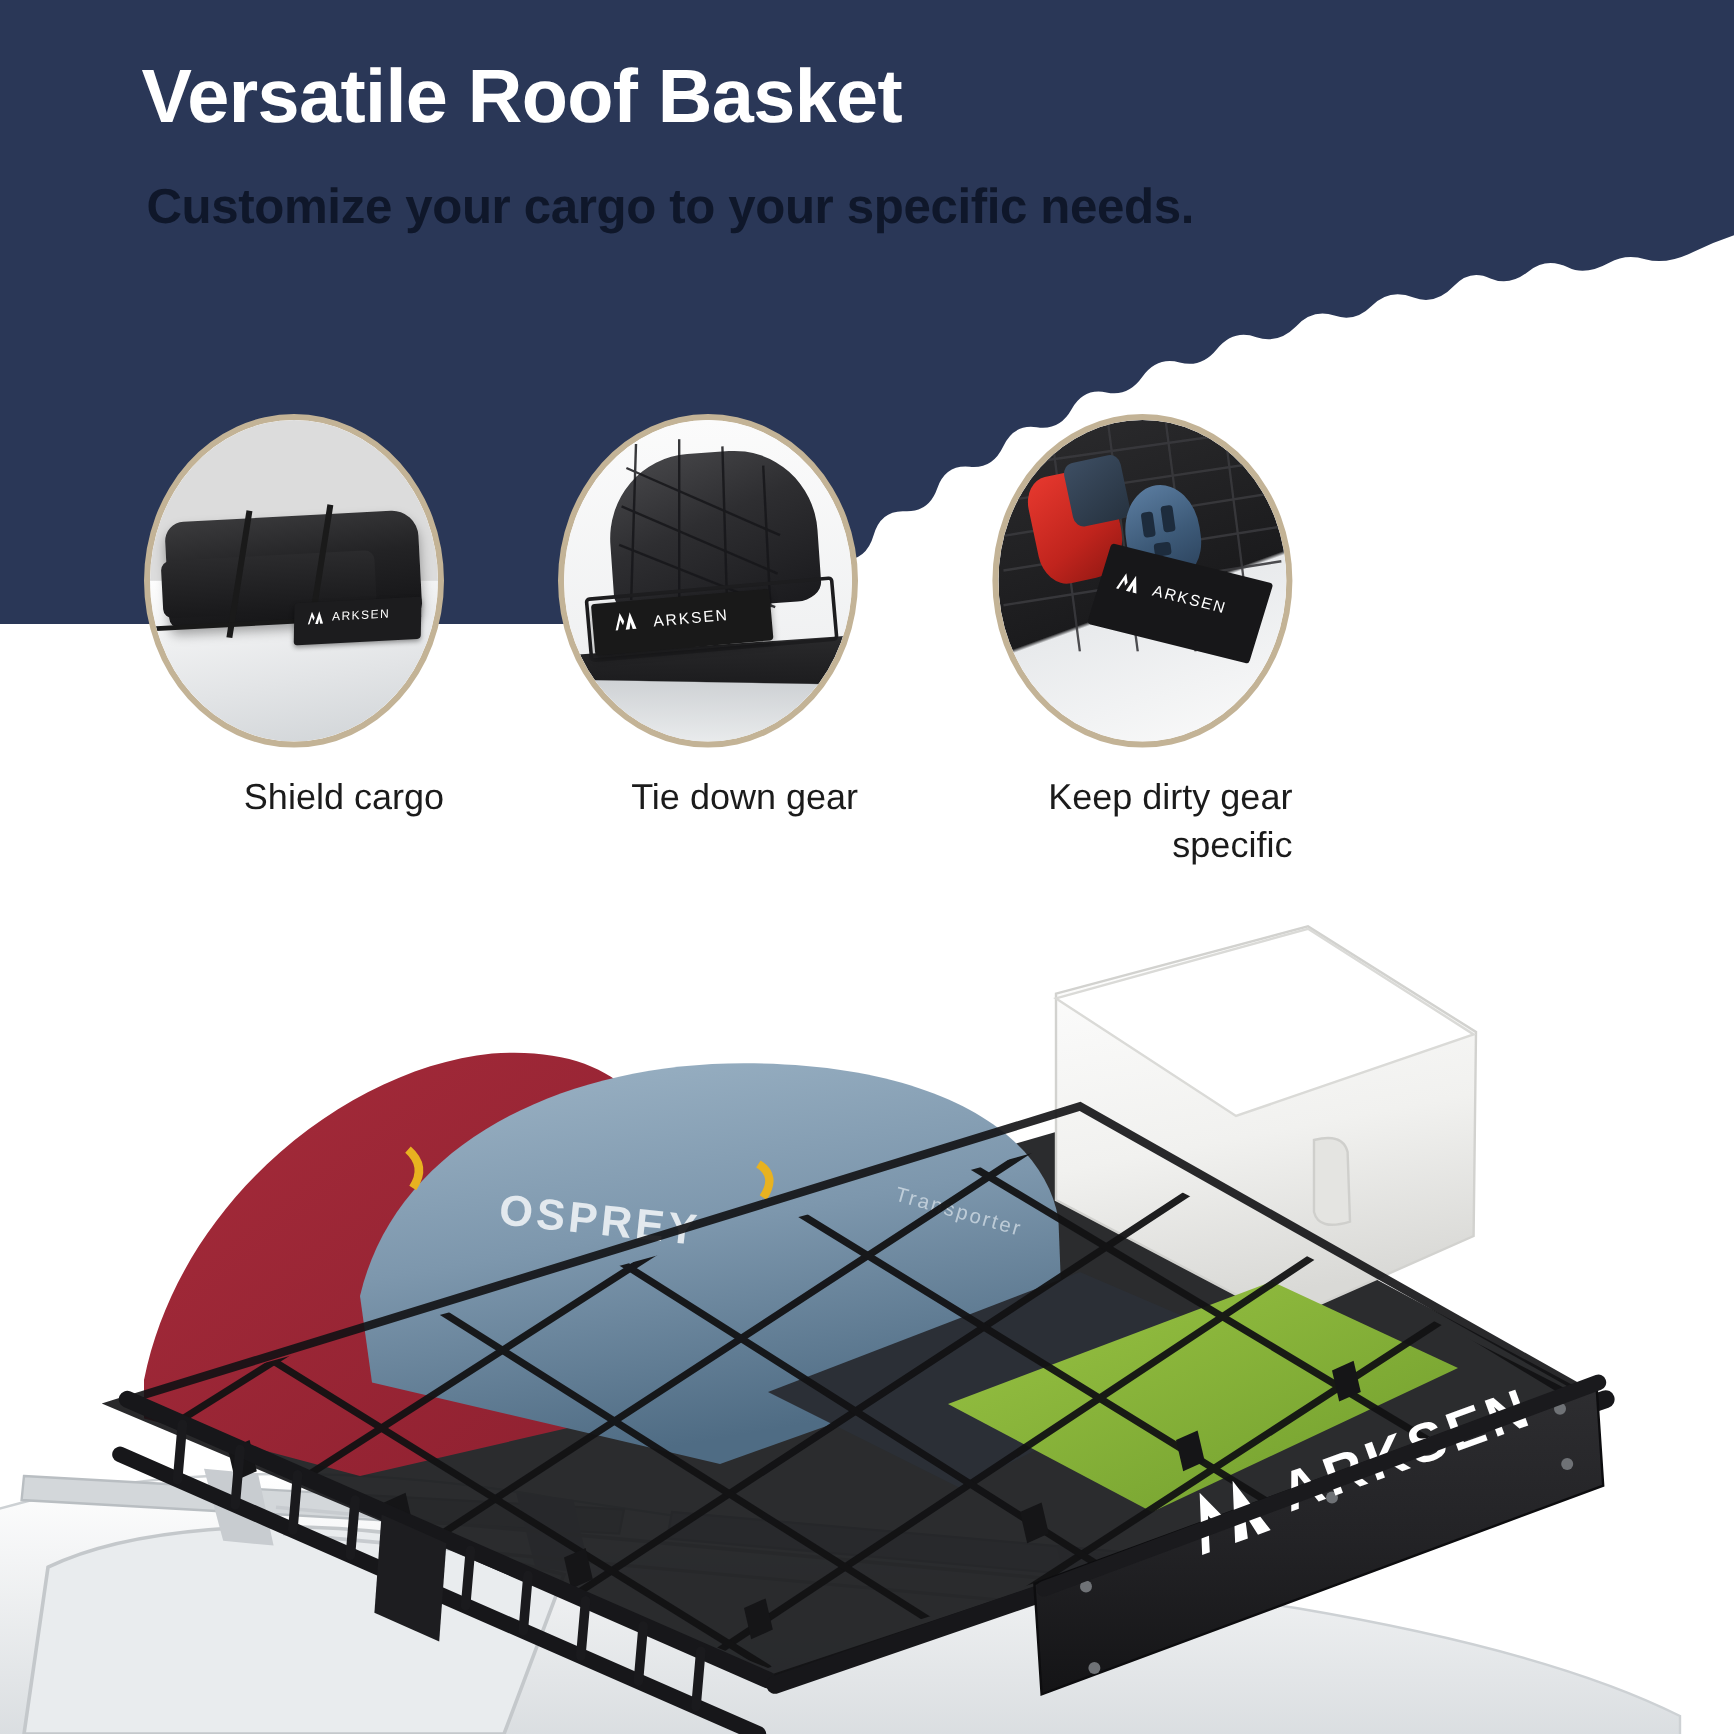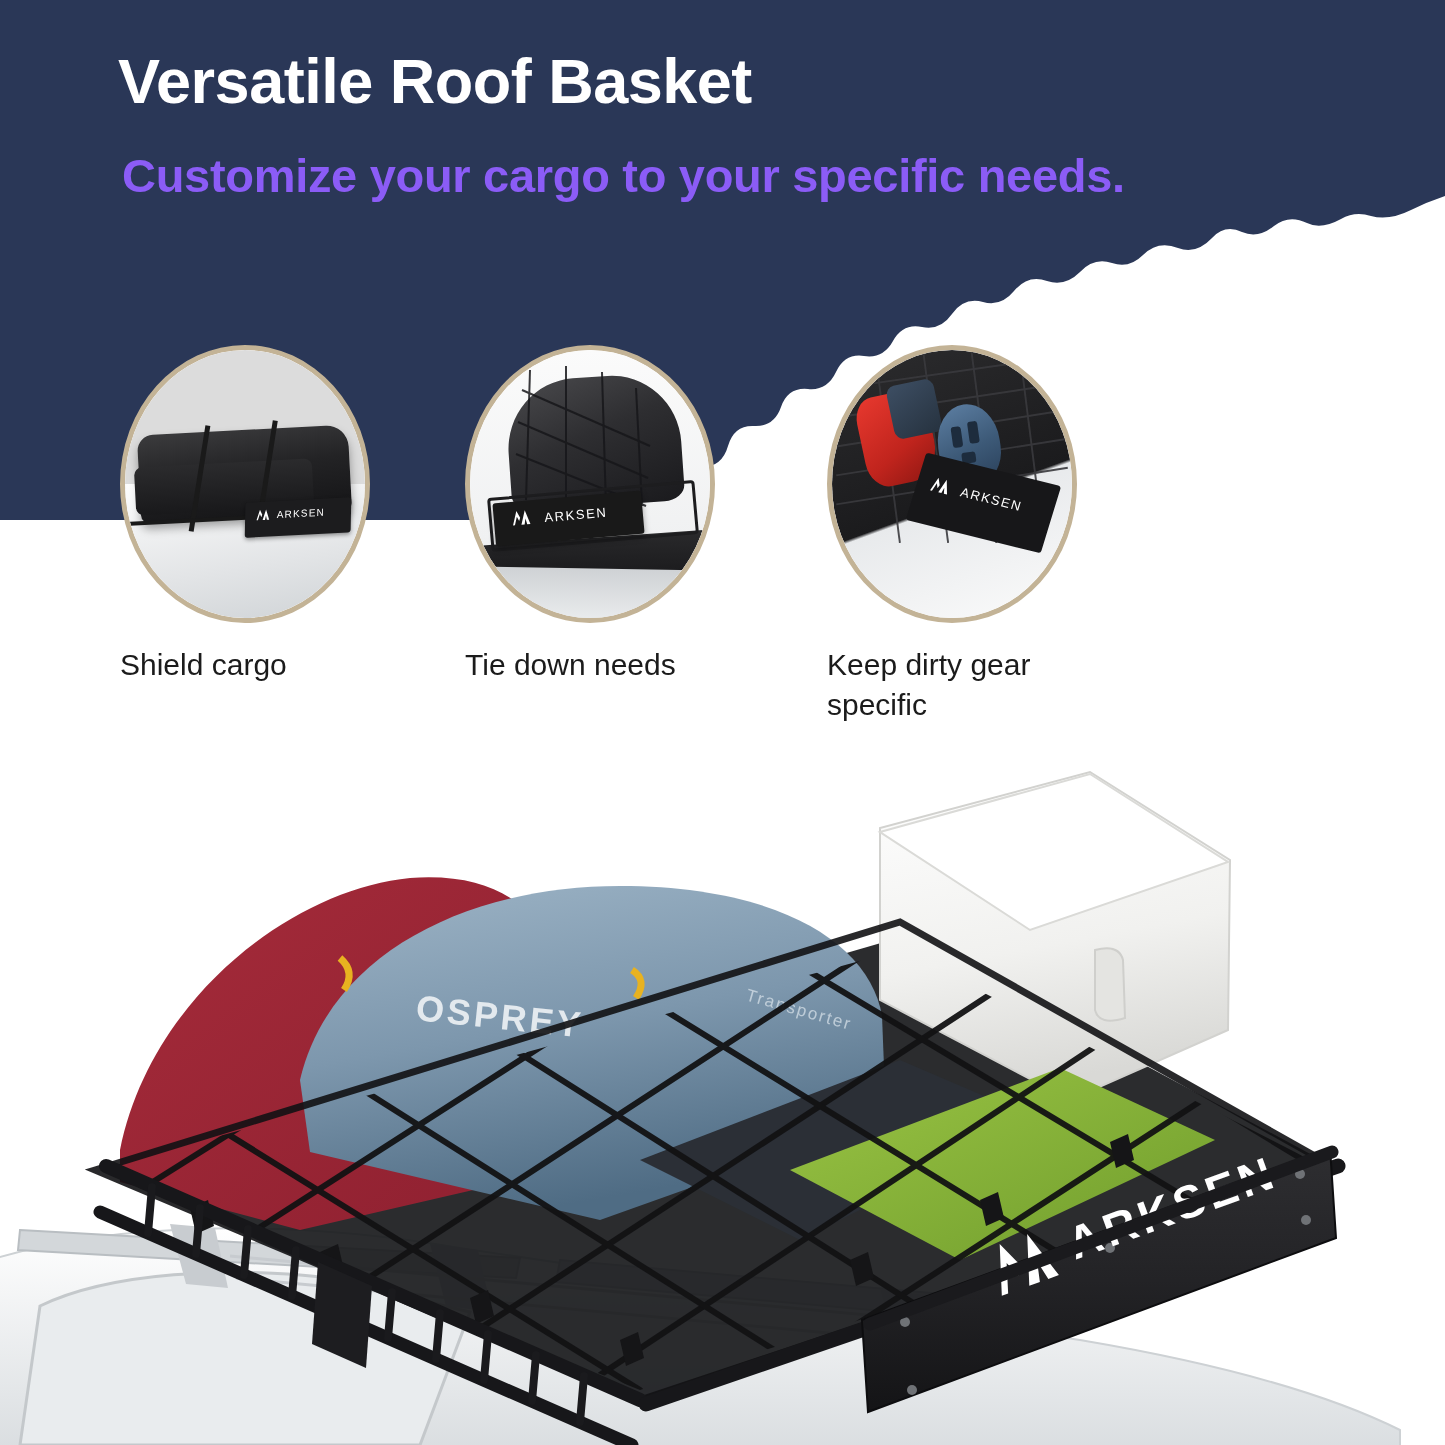--- a/index.html
+++ b/index.html
@@ -6,28 +6,28 @@
   body{width:1445px;height:1445px;overflow:hidden;
        font-family:"Liberation Sans","DejaVu Sans",sans-serif;}
   #stage{position:relative;width:1445px;height:1445px;background:#ffffff;overflow:hidden;}
 
   
   #header-band{position:absolute;left:0;top:0;width:1445px;height:520px;}
   #header-band svg{position:absolute;left:0;top:0;}
   #headline{position:absolute;left:118px;top:48px;width:1100px;
             font-size:63px;font-weight:bold;color:#ffffff;letter-spacing:-.5px;line-height:1.05;}
   #subhead{position:absolute;left:122px;top:148px;width:1135px;
-           font-size:47px;font-weight:bold;color:#8b5cf6;line-height:1.18;letter-spacing:-.3px;}
+           font-size:41px;font-weight:bold;color:#0f172a;line-height:1.18;letter-spacing:-.3px;}
 
   
   .thumb-wrap{position:absolute;width:250px;}
   .thumb-circle{position:relative;width:250px;height:278px;border-radius:50%;
        overflow:hidden;border:5px solid #c3b396;box-sizing:border-box;background:#ffffff;}
   .thumb-inner{position:absolute;inset:0;overflow:hidden;border-radius:50%;}
-  .thumb-cap{margin-top:22px;text-align:left;font-size:30px;color:#1b1b1b;line-height:1.32;}
+  .thumb-cap{margin-top:22px;text-align:right;font-size:30px;color:#1b1b1b;line-height:1.32;}
 
   
   .t1-sky{position:absolute;left:0;top:0;width:100%;height:52%;background:#dcdcdc;}
   .t1-ground{position:absolute;left:0;bottom:0;width:100%;height:50%;
      background:linear-gradient(170deg,#fdfdfd 0%,#e2e4e6 60%,#cfd3d6 100%);}
   .t1-bag{position:absolute;left:6%;top:30%;width:88%;height:33%;
      background:linear-gradient(175deg,#3b3b3d 0%,#232325 45%,#141416 100%);
      border-radius:16px 22px 10px 8px;transform:rotate(-3deg);
      box-shadow:0 6px 10px rgba(0,0,0,.35);}
   .t1-bag2{position:absolute;left:4%;top:42%;width:74%;height:18%;
@@ -141,21 +141,21 @@
         <div class="t2-roof"></div>
         <div class="t2-basket"></div>
         <div class="t2-plate">
           <svg class="logo-mark" style="position:absolute;left:12%;top:18%;" width="22" height="17" viewBox="0 0 34 24">
             <path fill="#ffffff" d="M1,23 L8,1 L13,12 L11,17 L8,10 L4,23 Z M14,23 L21,1 L28,23 L23,23 L21,14 L19,23 Z"></path>
           </svg>
           <span>ARKSEN</span>
         </div>
       </div>
     </div>
-    <div class="thumb-cap">Tie down needs</div>
+    <div class="thumb-cap">Tie down gear</div>
   </div>
 
   <div class="thumb-wrap" style="left:827px;top:345px;">
     <div class="thumb-circle">
       <div class="thumb-inner">
         <div class="t3-bg"></div>
         <svg class="t3-mesh" width="240" height="200" viewBox="0 0 240 200">
           <g stroke="#3a3a3e" stroke-width="2" fill="none" opacity=".9">
             <path d="M0,40 L240,6"></path>
               <path d="M0,70 L240,34"></path>

